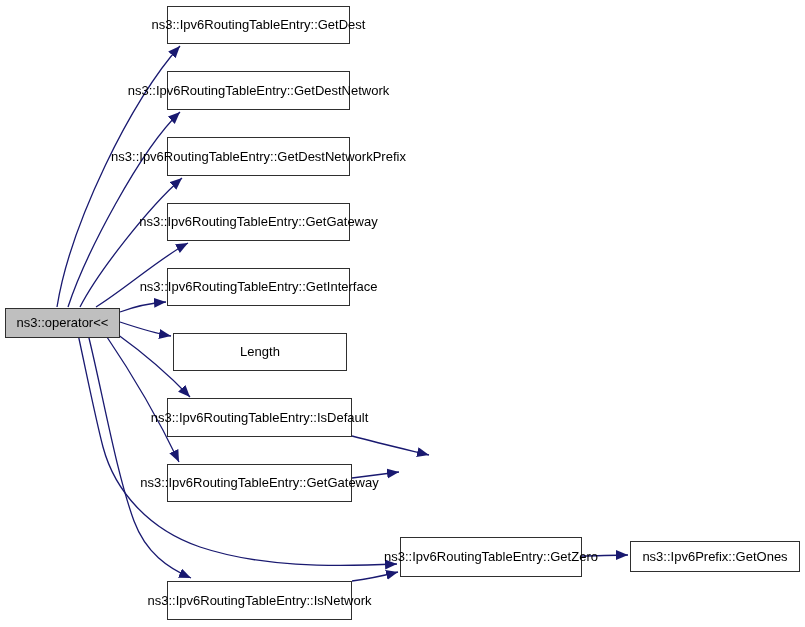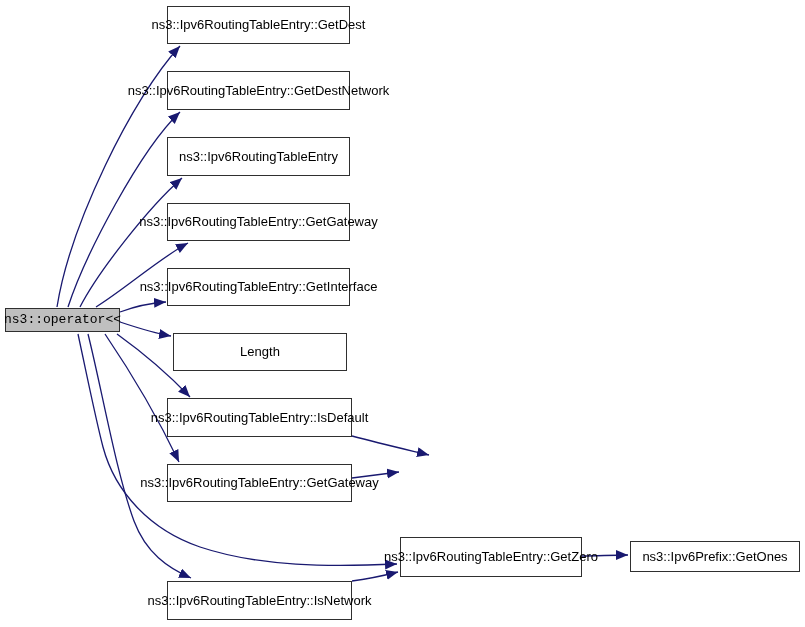--- a/index.html
+++ b/index.html
@@ -45,36 +45,37 @@
     <path class="edge" d="M 117,334 C 142,352 170,376 190,397" marker-end="url(#ah)"></path>
     <path class="edge" d="M 105,334 C 128,368 158,418 179,462" marker-end="url(#ah)"></path>
     <path class="edge" d="M 88,334 C 102,390 116,472 134,521 C 146,553 168,568 191,578" marker-end="url(#ah)"></path>
     <path class="edge" d="M 78,334 C 90,390 96,420 103,447 C 115,492 150,530 200,547 C 260,567 330,567 397,564" marker-end="url(#ah)"></path>
     <path class="edge" d="M 352,436 C 378,443 404,449 429,455" marker-end="url(#ah)"></path>
     <path class="edge" d="M 352,478 C 368,476 383,474 399,472" marker-end="url(#ah)"></path>
     <path class="edge" d="M 352,581 C 368,579 382,576 398,572" marker-end="url(#ah)"></path>
     <path class="edge" d="M 582,556 C 597,556 612,555 628,555" marker-end="url(#ah)"></path>
   </svg>
 
-  <div class="node highlight" style="left:5px;top:308px;width:115px;height:24px;font-family:Liberation Mono, monospace;">
+  <div class="node highlight" style="left:5px;top:308px;width:115px;height:30px;">
     <span>ns3::operator&lt;&lt;</span>
   </div>
 
   <div class="node" style="left:167px;top:6px;width:183px;height:38px;">
     <span>ns3::Ipv6RoutingTableEntry</span>
     <span>::GetDest</span>
   </div>
 
   <div class="node" style="left:167px;top:71px;width:183px;height:39px;">
     <span>ns3::Ipv6RoutingTableEntry</span>
     <span>::GetDestNetwork</span>
   </div>
 
   <div class="node" style="left:167px;top:137px;width:183px;height:39px;">
     <span>ns3::Ipv6RoutingTableEntry</span>
+    <span>::GetDestNetworkPrefix</span>
   </div>
 
   <div class="node" style="left:167px;top:203px;width:183px;height:38px;">
     <span>ns3::Ipv6RoutingTableEntry</span>
     <span>::GetGateway</span>
   </div>
 
   <div class="node" style="left:167px;top:268px;width:183px;height:38px;">
     <span>ns3::Ipv6RoutingTableEntry</span>
     <span>::GetInterface</span>

